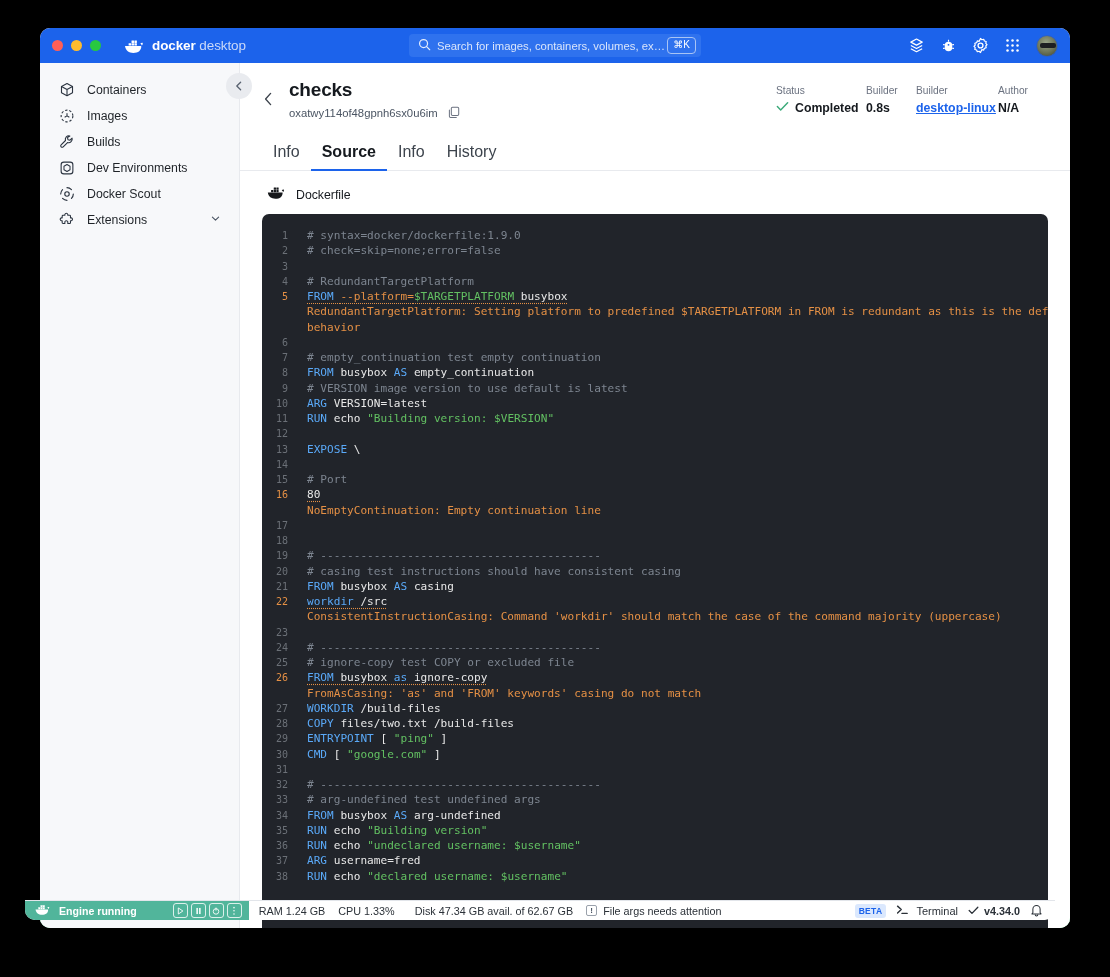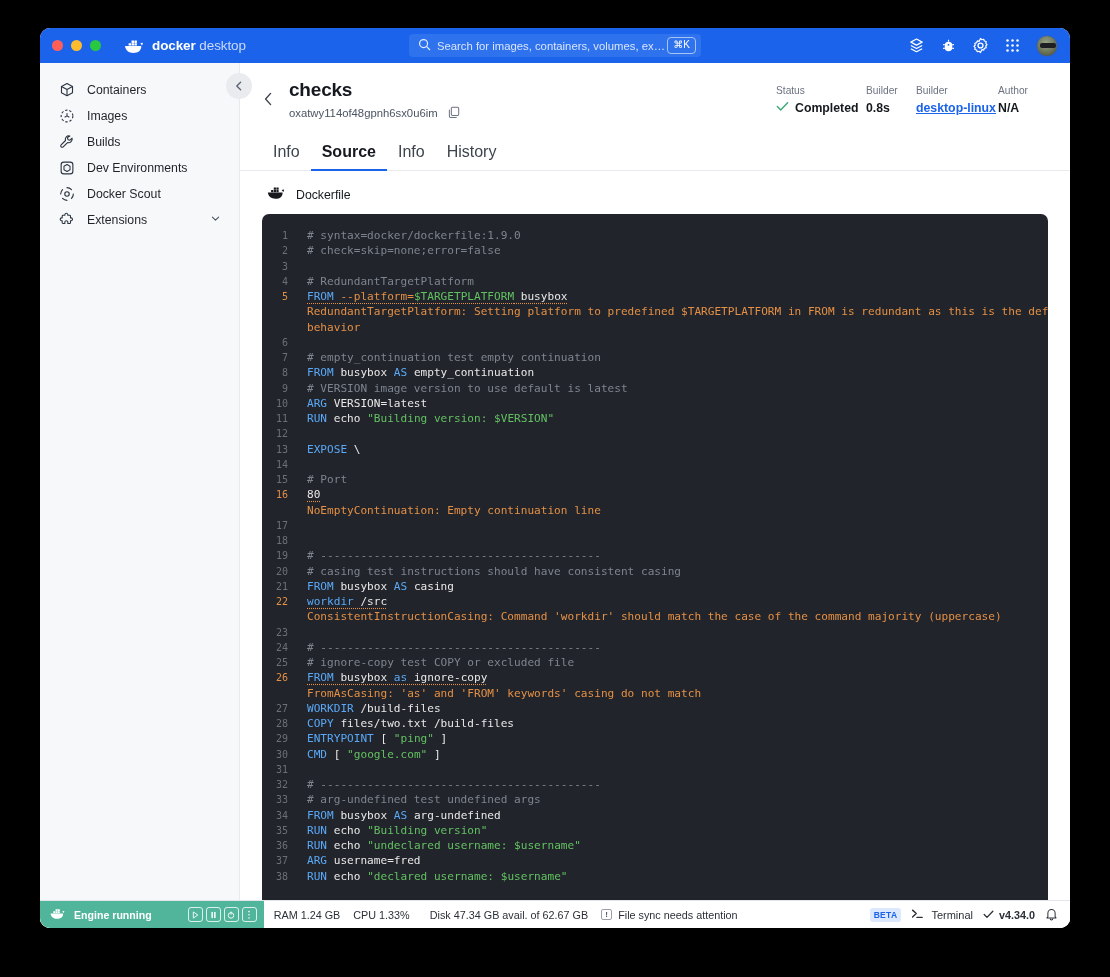--- a/index.html
+++ b/index.html
@@ -197,22 +197,22 @@
   .c-com { color: #7d8590; }
   .c-kw  { color: #5aa9f8; }
   .c-str { color: #63c162; }
   .c-var { color: #63c162; }
   .c-flag{ color: #e59045; }
   .c-txt { color: #e8e8e8; }
   .c-as  { color: #5aa9f8; }
 
   
   .statusbar {
-    position: absolute; left: 40px; top: 900px;
-    width: 1030px; height: 28px;
+    position: absolute; left: 25px; top: 900px;
+    width: 1030px; height: 20px;
     background: #ffffff;
     border-top: 1px solid #e2e5ea;
     border-radius: 0 0 10px 10px;
     display: flex; align-items: center;
     font-size: 10.8px; color: #2b3138;
     overflow: hidden;
   }
   .engine {
     height: 28px;
     background: #51b59b;
@@ -532,21 +532,21 @@
             </svg>
         </span>
       </span>
     </div>
 
     <div class="stats">
       <span>RAM 1.24 GB</span>
       <span>CPU 1.33%</span>
       <span style="margin-left:7px">Disk 47.34 GB avail. of 62.67 GB</span>
       <span class="warn-box">!</span>
-      <span style="margin-left:-7px">File sync needs attention</span>
+      <span style="margin-left:-7px">File args needs attention</span>
     </div>
 
     <div class="sb-right">
       <span class="beta">BETA</span>
       <span class="term">
         <span>
           <svg width="14" height="12" viewBox="0 0 15 13">
             <path d="M1.6 2.3L5.6 6l-4 3.7" fill="none" stroke="#2b3138" stroke-width="1.5" stroke-linecap="round" stroke-linejoin="round"></path>
             <line x1="6.4" y1="10.2" x2="12" y2="10.2" stroke="#2b3138" stroke-width="1.5" stroke-linecap="round"></line>
           </svg>

